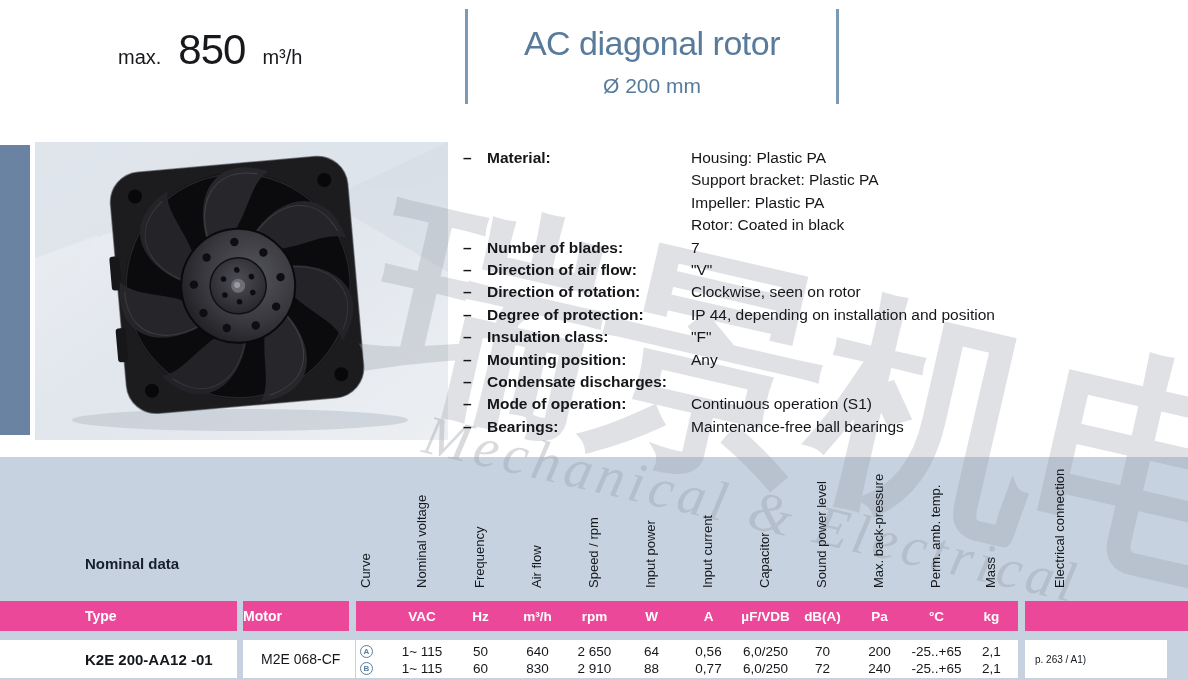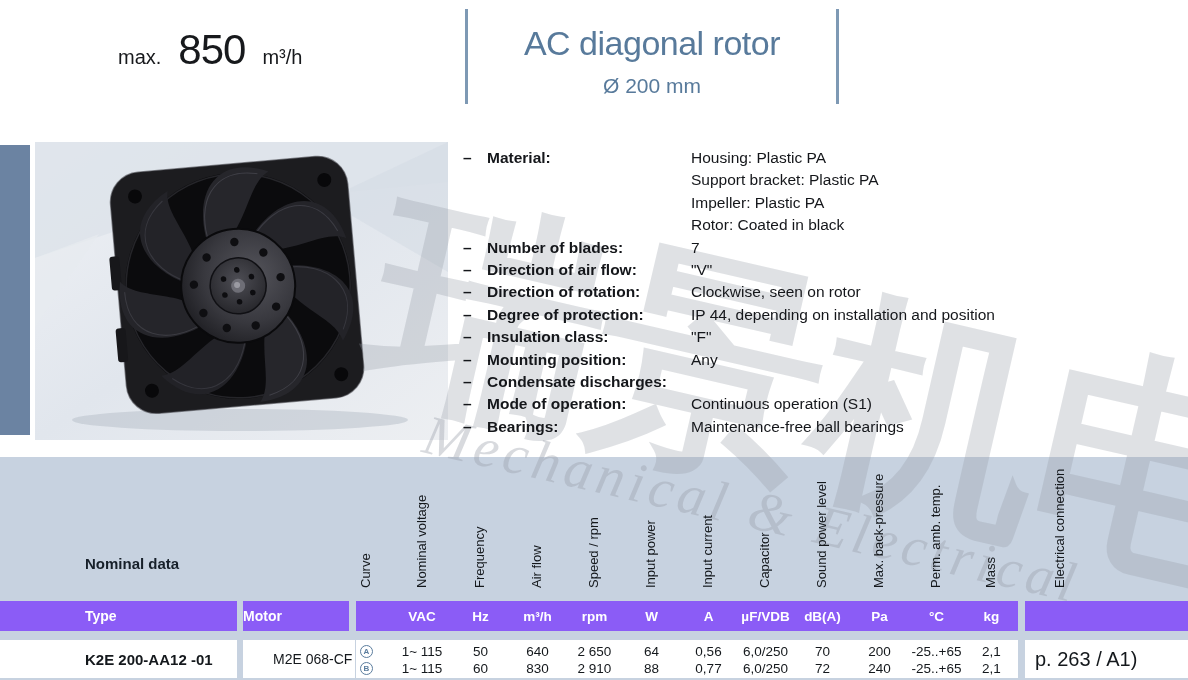--- a/index.html
+++ b/index.html
@@ -53,34 +53,34 @@
   .spec-values { flex:1; font-size:15.5px; line-height:22.4px; }
 
   
   .band-light { position:absolute; left:0; top:457px; width:1188px; height:223px; background:#c7d2e0; z-index:1; }
   .section-label { position:absolute; left:85px; top:555px; font-size:15px; font-weight:700; color:#17202a; z-index:3; }
   .rot {
     position:absolute; top:588px; width:160px; height:16px; z-index:3;
     transform:rotate(-90deg); transform-origin:0 0;
     font-size:13px; color:#14181c; white-space:nowrap;
   }
-  .band-dark { position:absolute; top:601px; height:30px; background:#8b5cf6; z-index:3;
+  .band-dark { position:absolute; top:601px; height:30px; background:#ec4899; z-index:3;
                color:#ffffff; font-weight:700; font-size:14px; display:flex; align-items:center; }
   .seg1 { left:0;    width:237px; padding-left:85px; }
   .seg2 { left:243px; width:106px; }
   .seg3 { left:356px; width:662px; padding-left:0; display:grid; align-items:center; }
   .seg4 { left:1025px; width:163px; }
   .mcols { grid-template-columns:36px 60px 57px 57px 57px 57px 57px 57px 57px 57px 57px 53px; }
   .u { text-align:center; font-size:13.5px; }
   .cell { position:absolute; top:640px; height:38px; background:#ffffff; z-index:3; color:#14181c; }
   .cell1 { left:0;    width:237px; display:flex; align-items:center; padding-left:85px;
            font-weight:700; font-size:15px; }
-  .cell2 { left:243px; width:112px; display:flex; align-items:center; padding-left:30px; font-size:14px; }
+  .cell2 { left:243px; width:112px; display:flex; align-items:center; padding-left:18px; font-size:14px; }
   .cell3 { left:356px; width:662px; padding-top:3px; }
-  .cell4 { left:1025px; width:163px; display:flex; align-items:center; padding-left:10px; font-size:20px; }
+  .cell4 { left:1025px; width:142px; display:flex; align-items:center; padding-left:10px; font-size:10px; }
   .data-line { display:grid; height:17px; align-items:center; font-size:13.5px; }
   .v { text-align:center; }
   .curve-cell { display:flex; justify-content:flex-start; padding-left:4px; align-items:center; }
   .curve-badge {
     width:13px; height:13px; border:1.3px solid #5b7d9e; border-radius:50%;
     color:#5b7d9e; font-size:8px; font-weight:700; line-height:11px;
     display:inline-flex; align-items:center; justify-content:center;
   }
 </style>
 </head>

